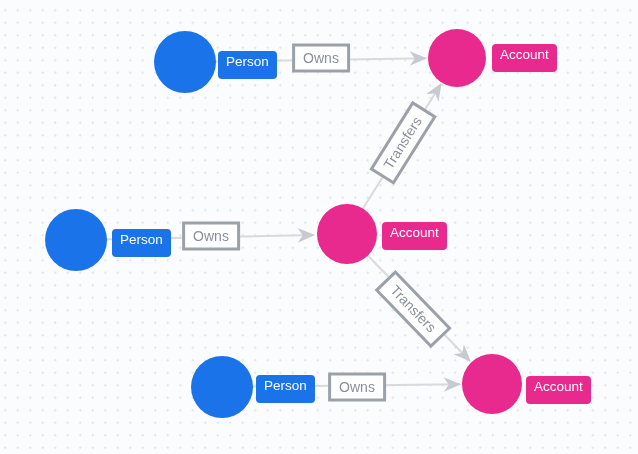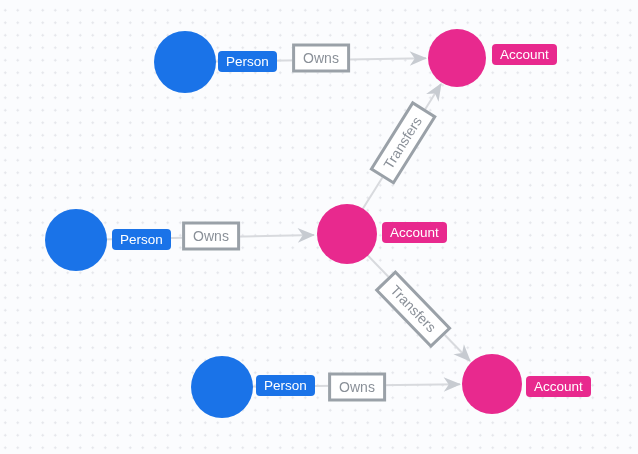--- a/index.html
+++ b/index.html
@@ -28,21 +28,21 @@
     border-radius: 50%;
   }
   .person-circle { background: var(--person, #1a73e8); }
   .account-circle { background: var(--account, #e8298e); }
 
   .node-badge {
     position: absolute;
     color: var(--label-text, #ffffff);
     font-size: 13.5px;
     line-height: 17px;
-    padding: 2px 8px 2px 8px;
+    padding: 2px 8px 9px 8px;
     border-radius: 4px;
     white-space: nowrap;
   }
   .person-badge { background: var(--person, #1a73e8); }
   .account-badge { background: var(--account, #e8298e); }
 
   .rel-box {
     position: absolute;
     background: var(--rel-bg, #ffffff);
     border: 3px solid var(--rel-border, #9aa1a8);

